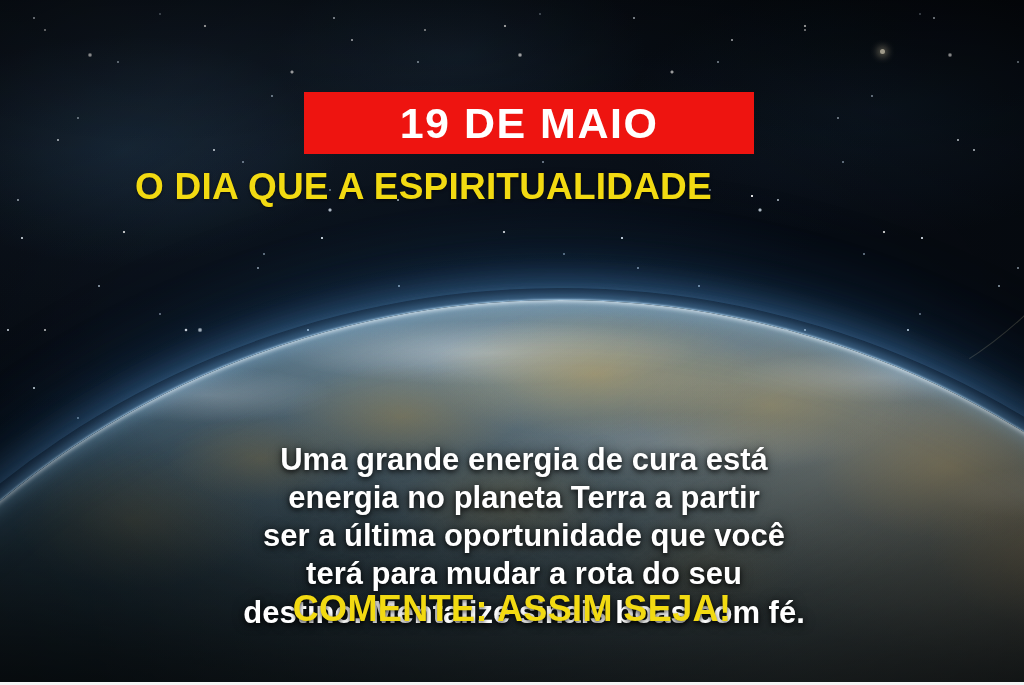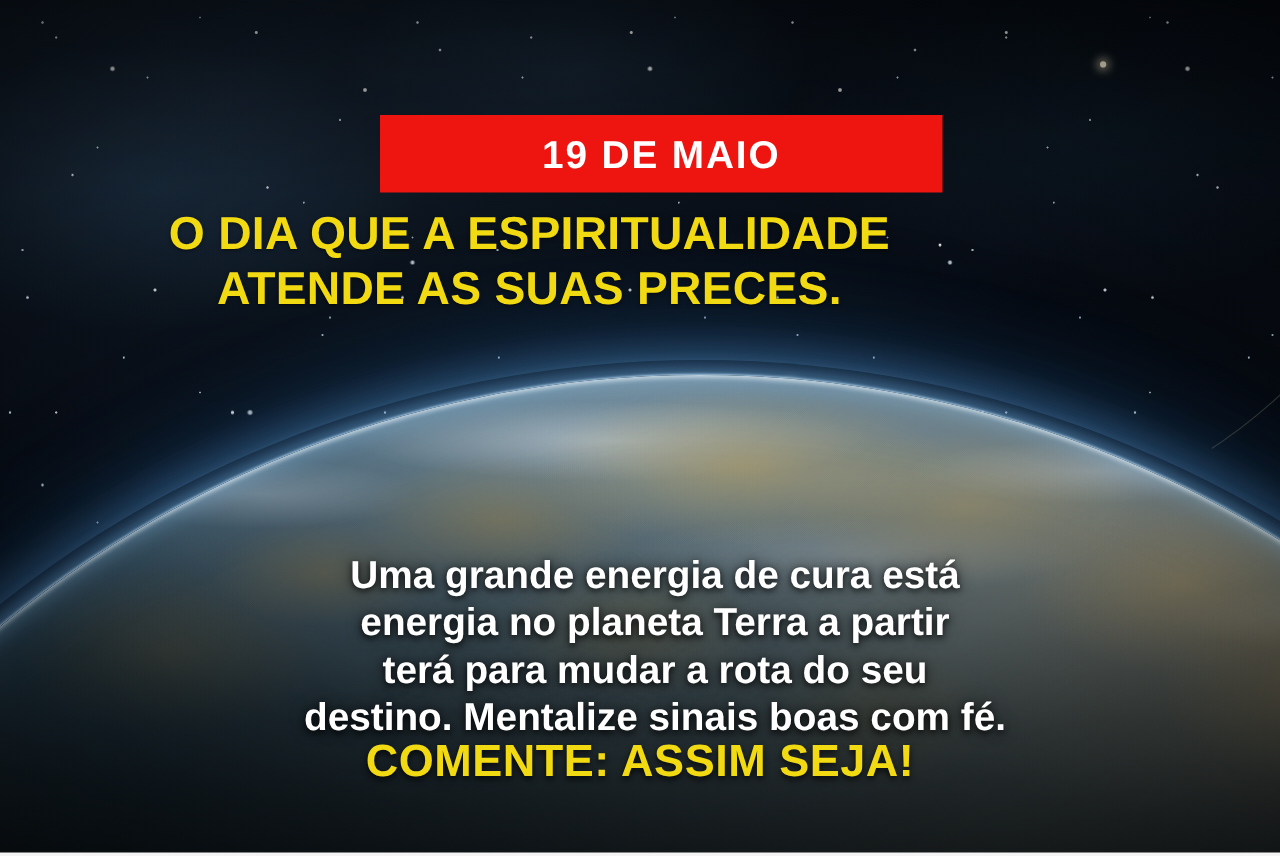--- a/index.html
+++ b/index.html
@@ -215,21 +215,21 @@
     top: 92px;
     width: 450px;
     height: 62px;
     background: #ee1410;
     display: flex;
     align-items: center;
     justify-content: center;
   }
   .date-banner-text {
     color: #ffffff;
-    font-size: 31px;
+    font-size: 43px;
     font-weight: 700;
     letter-spacing: 1.5px;
     line-height: 1;
     white-space: nowrap;
   }
 
   .headline {
     position: absolute;
     left: 0;
     top: 165px;
@@ -311,26 +311,26 @@
   <div class="vignette"></div>
 
   <div class="content">
 
     <div class="date-banner">
       <span class="date-banner-text">19 DE MAIO</span>
     </div>
 
     <div class="headline">
       <span class="headline-line">O DIA QUE A ESPIRITUALIDADE</span>
-      <span class="headline-line">ATENDE AS SUAS PRECES.</span>
     </div>
 
     <div class="body-copy">
       <span class="body-line">Uma grande energia de cura está</span>
       <span class="body-line">energia no planeta Terra a partir</span>
+      <span class="body-line">ser a última oportunidade que você</span>
       <span class="body-line">terá para mudar a rota do seu</span>
       <span class="body-line">destino. Mentalize sinais boas com fé.</span>
     </div>
 
     <div class="cta">COMENTE: ASSIM SEJA!</div>
 
   </div>
 
   <div class="bottom-strip"></div>
 

